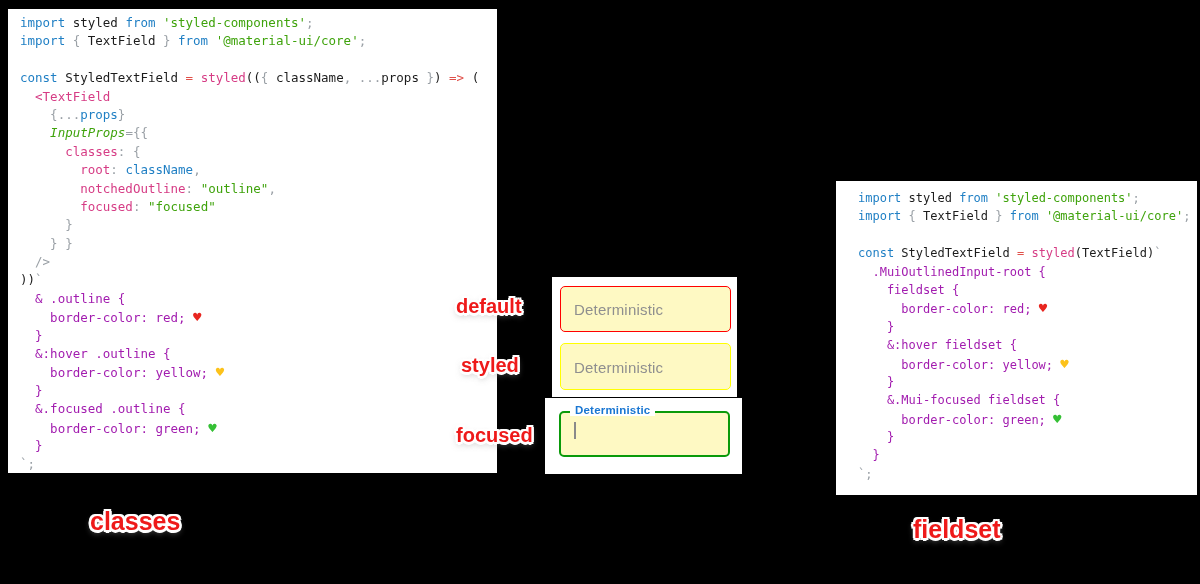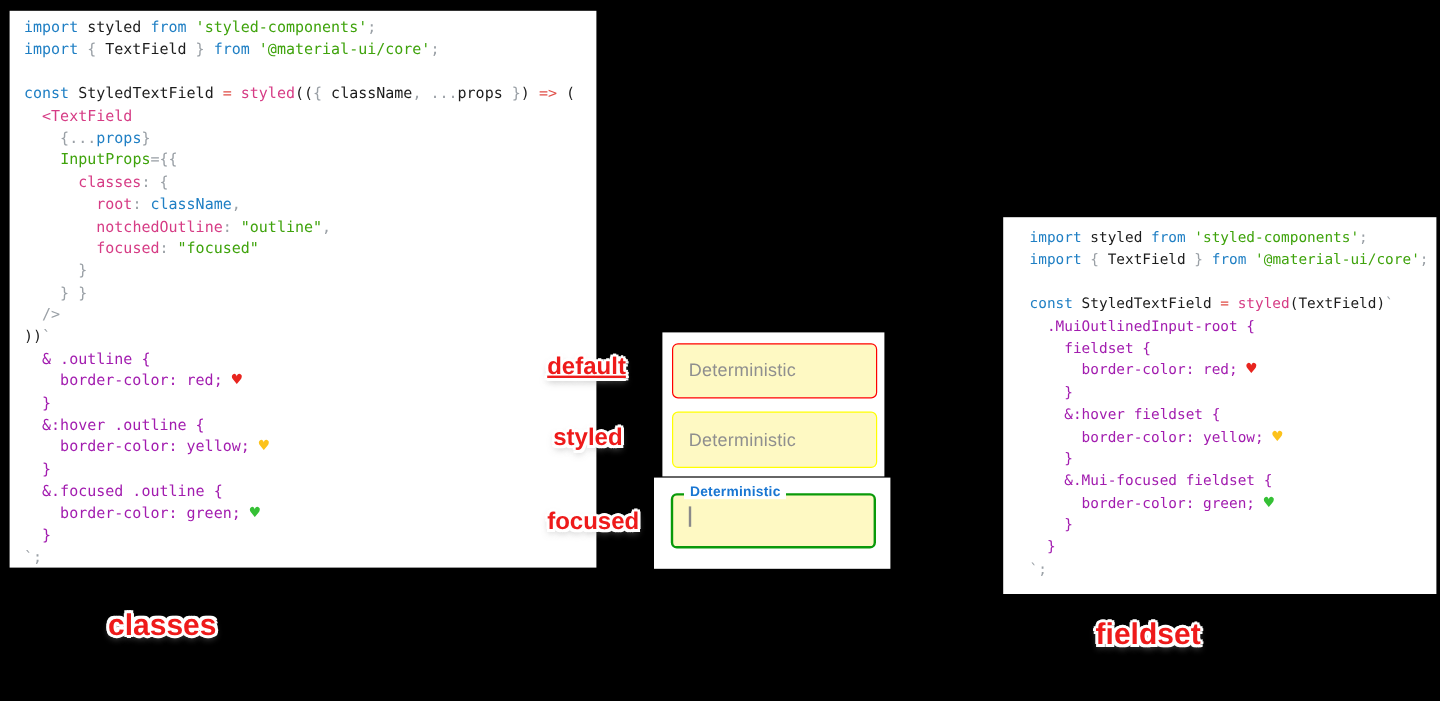--- a/index.html
+++ b/index.html
@@ -19,21 +19,21 @@
   }
   .code-sm{font-size:12px;padding:8px 0 0 22px;}
   .line{height:18.4px;}
   .tok-kw{color:#1f7fc4;}
   .tok-pl{color:#1c1c1c;}
   .tok-st{color:#3fa30c;}
   .tok-pk{color:#d63c85;}
   .tok-op{color:#e0504a;}
   .tok-pu{color:#9aa0a6;}
   .tok-vr{color:#1f7fc4;}
-  .tok-at{color:#3fa30c;}
+  .tok-at{color:#3fa30c;font-style:italic;}
   .tok-cs{color:#a21caf;}
   .tok-hr{color:#e8251f;font-size:14px;}
   .tok-hy{color:#fcc21b;font-size:14px;}
   .tok-hg{color:#35c035;font-size:14px;}
 
   
   #panel-fields{left:552px;top:277px;width:185px;height:120px;}
   #panel-focused{left:545px;top:398px;width:197px;height:76px;}
   .tf{
     position:absolute;background:#fef9c3;border-radius:5px;box-sizing:border-box;
@@ -57,21 +57,21 @@
   .ann{
     position:absolute;color:#ee1a1a;font-weight:bold;
     font-family:"Liberation Sans",sans-serif;
     text-shadow:
       -2px -2px 0 #fff, 2px -2px 0 #fff, -2px 2px 0 #fff, 2px 2px 0 #fff,
       -2.5px 0 0 #fff, 2.5px 0 0 #fff, 0 -2.5px 0 #fff, 0 2.5px 0 #fff,
       0 3px 6px rgba(150,150,150,.8);
   }
   .ann-sm{font-size:20px;}
   .ann-lg{font-size:25px;}
-  #ann-default{left:456px;top:295px;text-decoration:underline;}
+  #ann-default{left:456px;top:295px;}
   #ann-hover{left:461px;top:354px;}
   #ann-focused{left:456px;top:424px;}
   #ann-classes{left:90px;top:507px;}
   #ann-globals{left:913px;top:515px;}
 </style>
 </head>
 <body>
 
 <div class="canvas">
 

